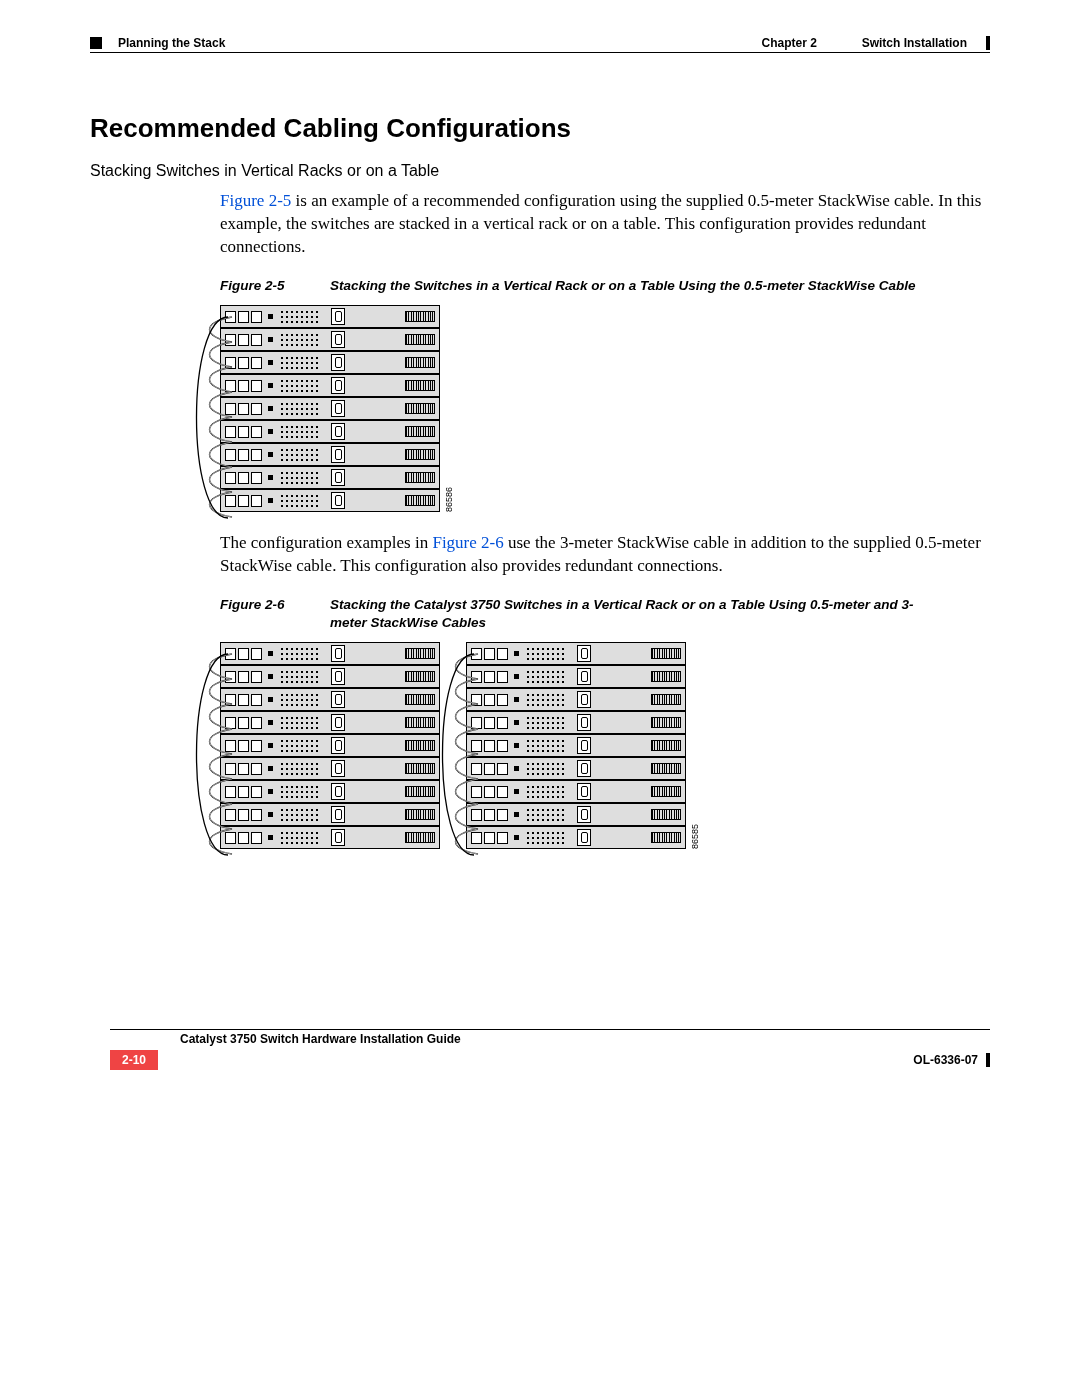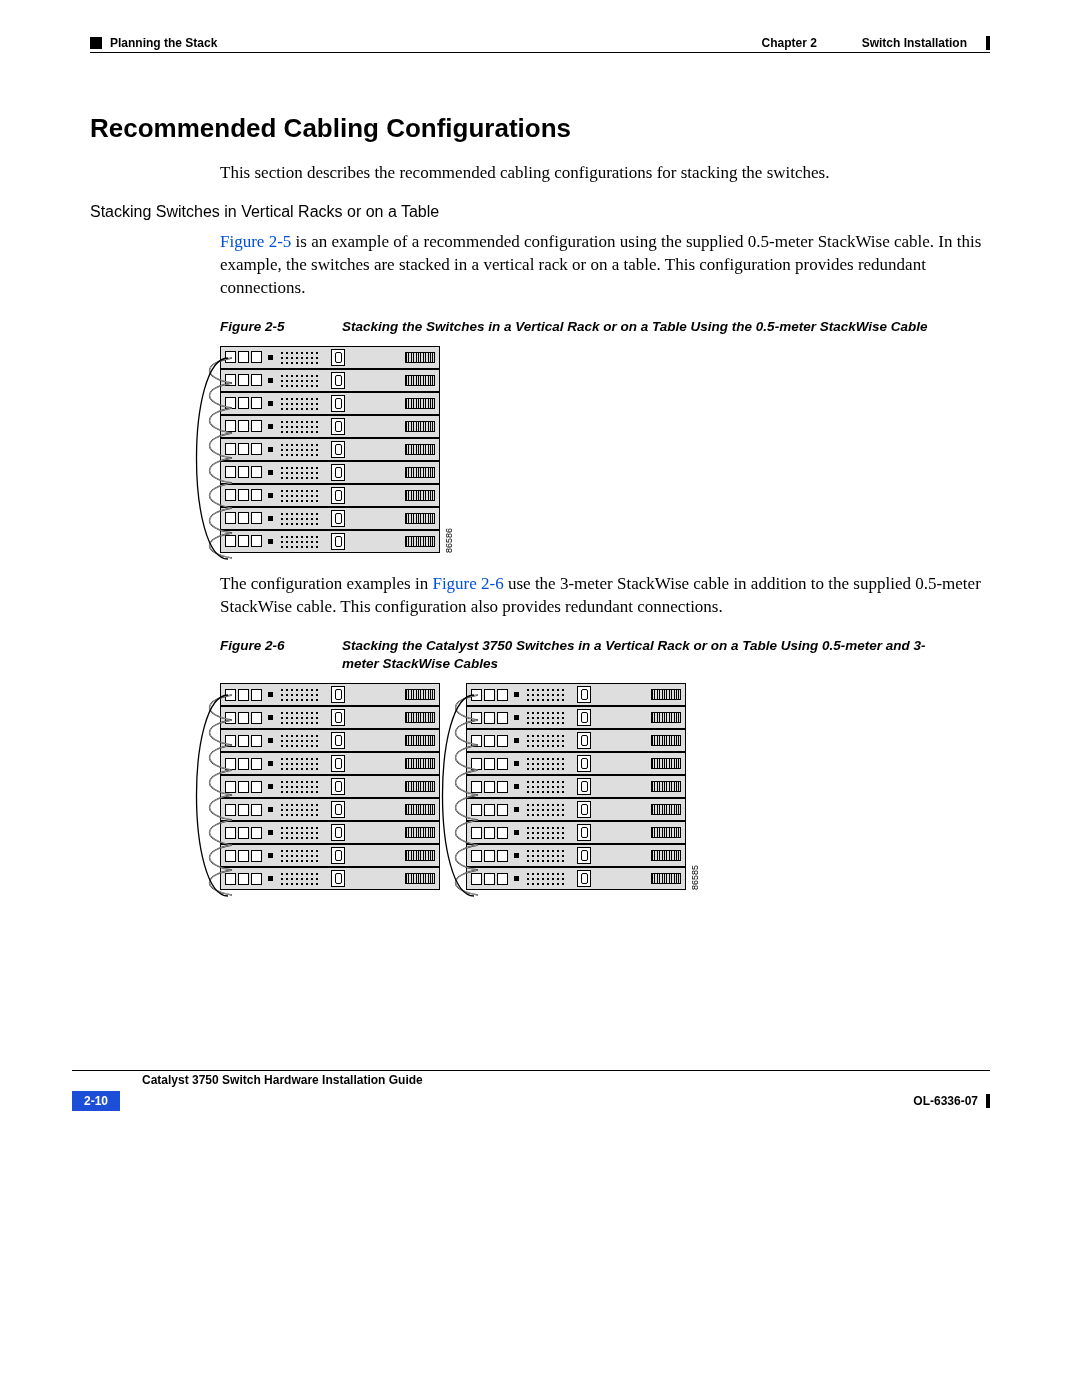--- a/index.html
+++ b/index.html
@@ -19,21 +19,21 @@
     font-family: Arial, Helvetica, sans-serif;
     font-size: 12px;
     font-weight: bold;
     display: flex;
     justify-content: space-between;
     align-items: center;
   }
   .top-left {
     display: flex;
     align-items: center;
-    gap: 8px;
+    gap: 16px;
   }
   .top-left .blk {
     width: 12px;
     height: 12px;
     background: #000;
   }
   .top-right {
     display: flex;
     align-items: center;
     gap: 19px;
@@ -79,21 +79,20 @@
     margin: 12px 0 10px 0;
     line-height: 1.35;
   }
   .figure-caption .fignum {
     width: 110px;
     flex-shrink: 0;
   }
   .figure-caption .figtext {
     flex: 1;
     padding-right: 60px;
-    margin-left: 12px;
   }
   .figure-area {
     padding-left: 130px;
     margin-bottom: 20px;
   }
   .stack {
     display: inline-block;
     vertical-align: top;
     position: relative;
   }
@@ -177,21 +176,21 @@
     padding-left: 0;
   }
   .cable-svg {
     position: absolute;
     left: -28px;
     top: 0;
     pointer-events: none;
   }
   .footer {
     margin-top: 180px;
-    padding: 0 90px 30px 72px;
+    padding: 0 90px 30px 110px;
   }
   .footer .rule {
     border: none;
     border-top: 1px solid #000;
     margin: 0;
   }
   .footer .guide-title {
     font-family: Arial, Helvetica, sans-serif;
     font-weight: bold;
     font-size: 12px;
@@ -200,21 +199,21 @@
   }
   .footer .bottom-row {
     display: flex;
     justify-content: space-between;
     align-items: center;
     font-family: Arial, Helvetica, sans-serif;
     font-size: 12px;
     font-weight: bold;
   }
   .footer .page-badge {
-    background: #1d4ed8;
+    background: #ef4444;
     color: #fff;
     padding: 3px 12px;
     font-weight: bold;
   }
   .footer .doc-id {
     display: flex;
     align-items: flex-end;
     gap: 8px;
   }
   .footer .doc-id .bar {
@@ -235,21 +234,20 @@
       <span>Chapter 2</span>
       <span>&nbsp;&nbsp;</span>
       <span>Switch Installation</span>
       <span class="bar"></span>
     </div>
   </div>
   <hr class="hr-top">
 
   <h1 class="section-title">Recommended Cabling Configurations</h1>
 
-  <p class="body-text">This section describes the recommended cabling configurations for stacking the switches.</p>
 
   <h3 class="subhead">Stacking Switches in Vertical Racks or on a Table</h3>
 
   <p class="body-text">
     <span class="fig-ref">Figure 2-5</span><span> is an example of a recommended configuration using the supplied 0.5-meter StackWise cable. In this example, the switches are stacked in a vertical rack or on a table. This configuration provides redundant connections.</span>
   </p>
 
   <div class="figure-caption">
     <span class="fignum">Figure 2-5</span>
     <span class="figtext">Stacking the Switches in a Vertical Rack or on a Table Using the 0.5-meter StackWise Cable</span>

